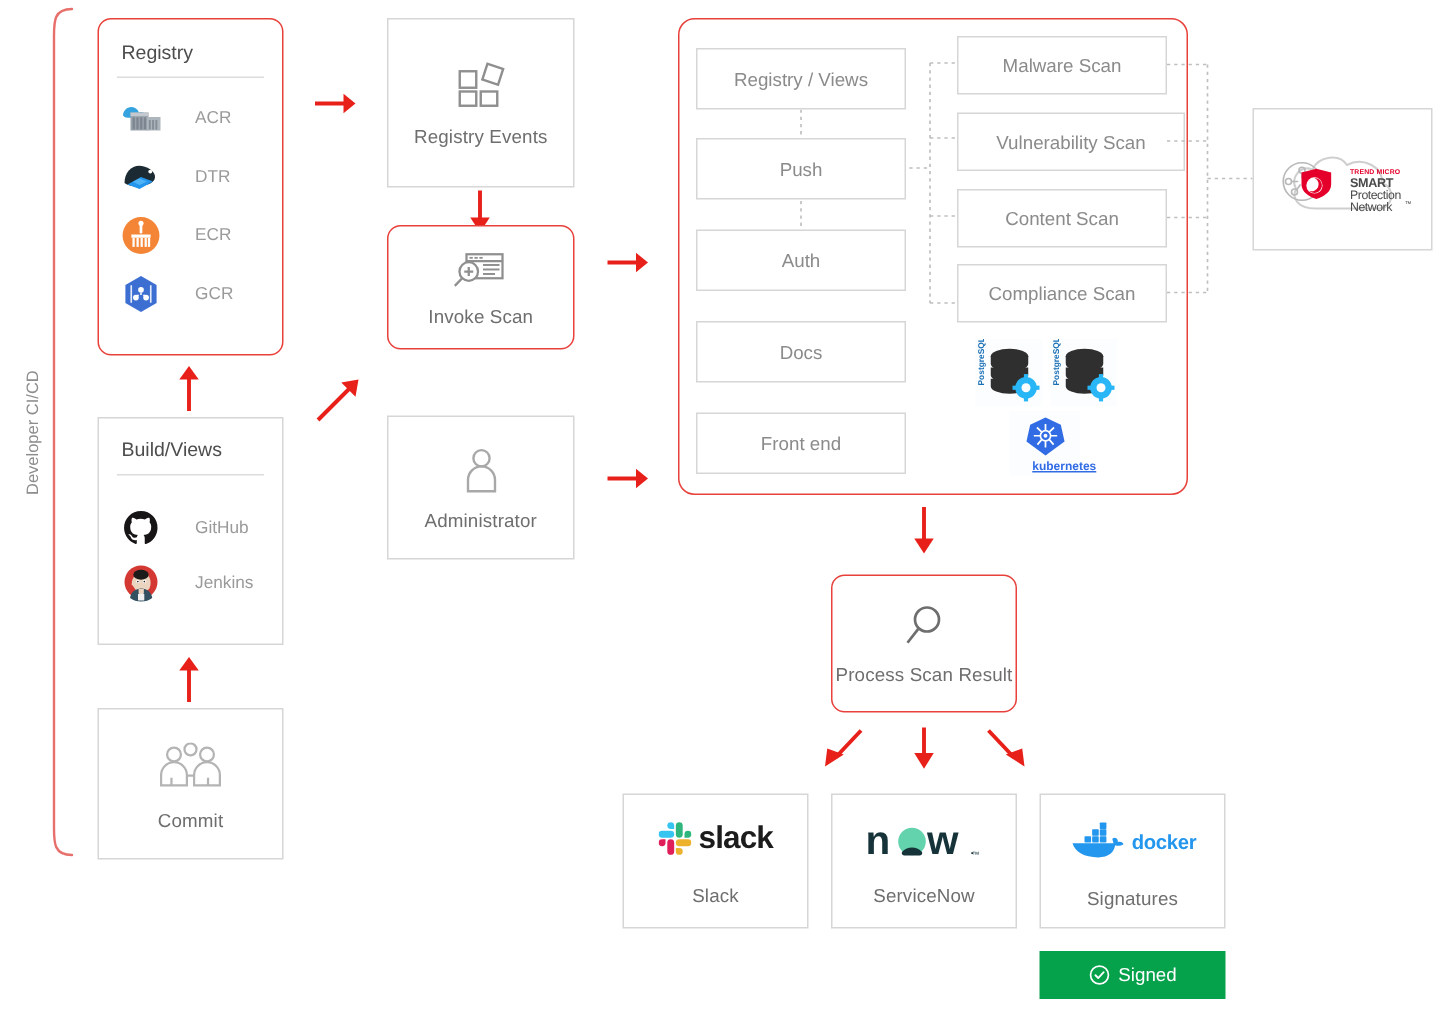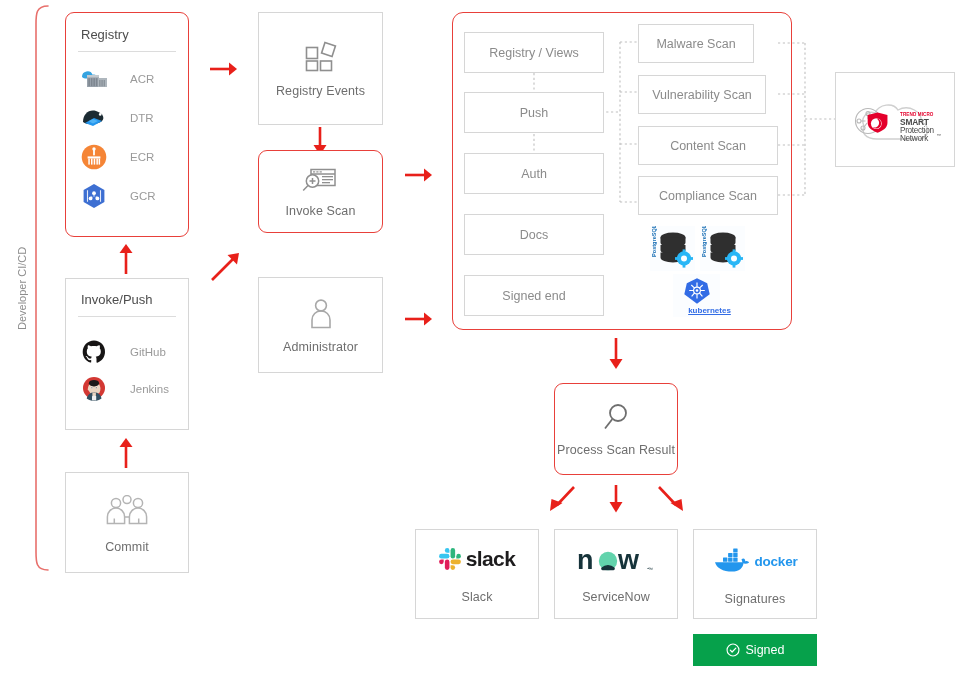--- a/index.html
+++ b/index.html
@@ -188,21 +188,21 @@
           <circle cx="16.4" cy="15.4" r="1.9" fill="#ffffff"></circle>
           <path d="M13 12.1 L13 13.6 M11.4 14.2 L10.6 13.6 M14.6 14.2 L15.4 13.6" stroke="#ffffff" stroke-width="1"></path>
           <path d="M6.5 7.2 V18.8 M19.5 7.2 V18.8" stroke="#ffffff" stroke-width="1.1" opacity=".85"></path>
         </svg>
       </span>
       <span class="row-label">GCR</span>
     </div>
   </div>
 
   <div class="abs card" style="left:65px; top:278px; width:124px; height:152px; justify-content:flex-start; align-items:stretch; padding:13px 12px 10px 12px;">
-    <div class="group-title" style="padding-left:3px;">Invoke/Push</div>
+    <div class="group-title" style="padding-left:3px;">Build/Views</div>
     <div class="group-rule" style="margin:9px 0 6px 0;"></div>
 
     <div class="group-row" style="margin-top:16px;">
       <span class="logo-wrap" style="width:32px;height:26px;">
         <svg width="24" height="24" viewBox="0 0 24 24">
           <path fill="#171515" d="M12 .6C5.7.6.7 5.6.7 11.9c0 5 3.2 9.2 7.7 10.7.6.1.8-.2.8-.6v-2c-3.1.7-3.8-1.5-3.8-1.5-.5-1.3-1.3-1.7-1.3-1.7-1-.7.1-.7.1-.7 1.1.1 1.7 1.2 1.7 1.2 1 1.7 2.6 1.2 3.3.9.1-.7.4-1.2.7-1.5-2.5-.3-5.1-1.2-5.1-5.5 0-1.2.4-2.2 1.1-3-.1-.3-.5-1.4.1-3 0 0 .9-.3 3 1.1.9-.2 1.8-.4 2.8-.4s1.9.1 2.8.4c2.1-1.4 3-1.1 3-1.1.6 1.6.2 2.7.1 3 .7.8 1.1 1.8 1.1 3 0 4.3-2.6 5.2-5.1 5.5.4.4.8 1.1.8 2.2v3.2c0 .3.2.7.8.6 4.5-1.5 7.7-5.7 7.7-10.7C23.3 5.6 18.3.6 12 .6z"></path>
         </svg>
       </span>
       <span class="row-label">GitHub</span>
     </div>
@@ -351,27 +351,27 @@
   <div class="abs plain-box" style="left:464px; top:92px; width:140px; height:41px;">
     <span>Push</span>
   </div>
   <div class="abs plain-box" style="left:464px; top:153px; width:140px; height:41px;">
     <span>Auth</span>
   </div>
   <div class="abs plain-box" style="left:464px; top:214px; width:140px; height:41px;">
     <span>Docs</span>
   </div>
   <div class="abs plain-box" style="left:464px; top:275px; width:140px; height:41px;">
-    <span>Signed end</span>
-  </div>
-
-  <div class="abs plain-box" style="left:638px; top:24px; width:116px; height:39px;">
+    <span>Front end</span>
+  </div>
+
+  <div class="abs plain-box" style="left:638px; top:24px; width:140px; height:39px;">
     <span>Malware Scan</span>
   </div>
-  <div class="abs plain-box" style="left:638px; top:75px; width:128px; height:39px;">
+  <div class="abs plain-box" style="left:638px; top:75px; width:152px; height:39px;">
     <span>Vulnerability Scan</span>
   </div>
   <div class="abs plain-box" style="left:638px; top:126px; width:140px; height:39px;">
     <span>Content Scan</span>
   </div>
   <div class="abs plain-box" style="left:638px; top:176px; width:140px; height:39px;">
     <span>Compliance Scan</span>
   </div>
 
   <svg class="abs" style="left:776px; top:20px;" width="70" height="210" viewBox="0 0 70 210">

